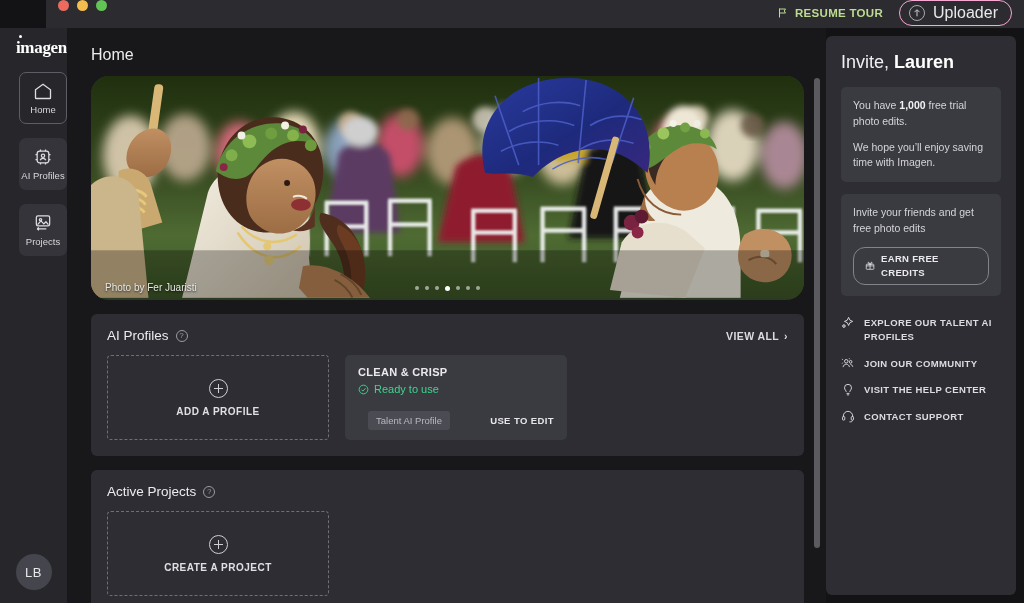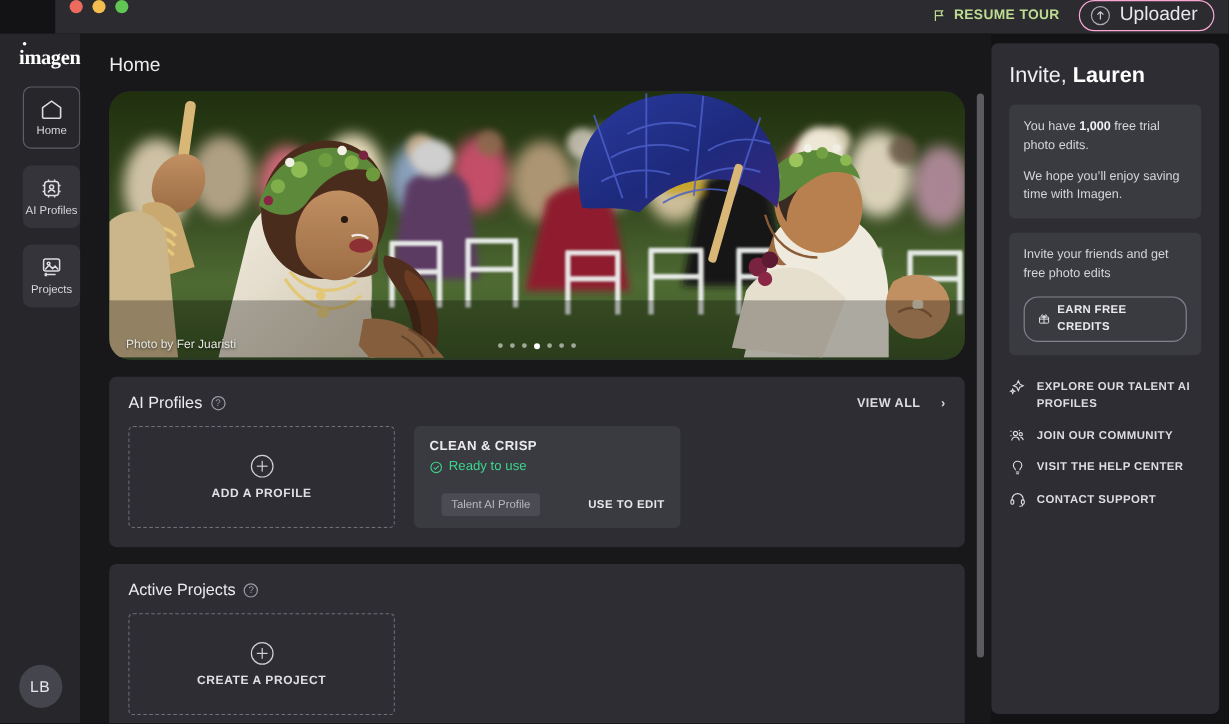--- a/index.html
+++ b/index.html
@@ -142,21 +142,21 @@
     margin-bottom: 12px;
   }
   .panel-title { color: #ececef; font-size: 13.5px; }
   .help-ico {
     width: 12px; height: 12px; margin-left: 7px;
     border: 1px solid #9a9aa2; border-radius: 50%;
     color: #9a9aa2; font-size: 8px; line-height: 10px;
     text-align: center;
   }
   .view-all {
-    margin-left: auto; display: flex; align-items: center; gap: 17px;
+    margin-left: auto; display: flex; align-items: center; gap: 5px;
     color: #dcdce0; font-size: 10.5px; font-weight: bold; letter-spacing: .4px;
   }
   .cards-row { display: flex; gap: 16px; }
   .add-card {
     width: 222px; height: 85px;
     border: 1px dashed #6f6f78; border-radius: 4px;
     display: flex; flex-direction: column;
     align-items: center; justify-content: center; gap: 8px;
     color: #e0e0e4; font-size: 10px; font-weight: bold; letter-spacing: .5px;
   }

